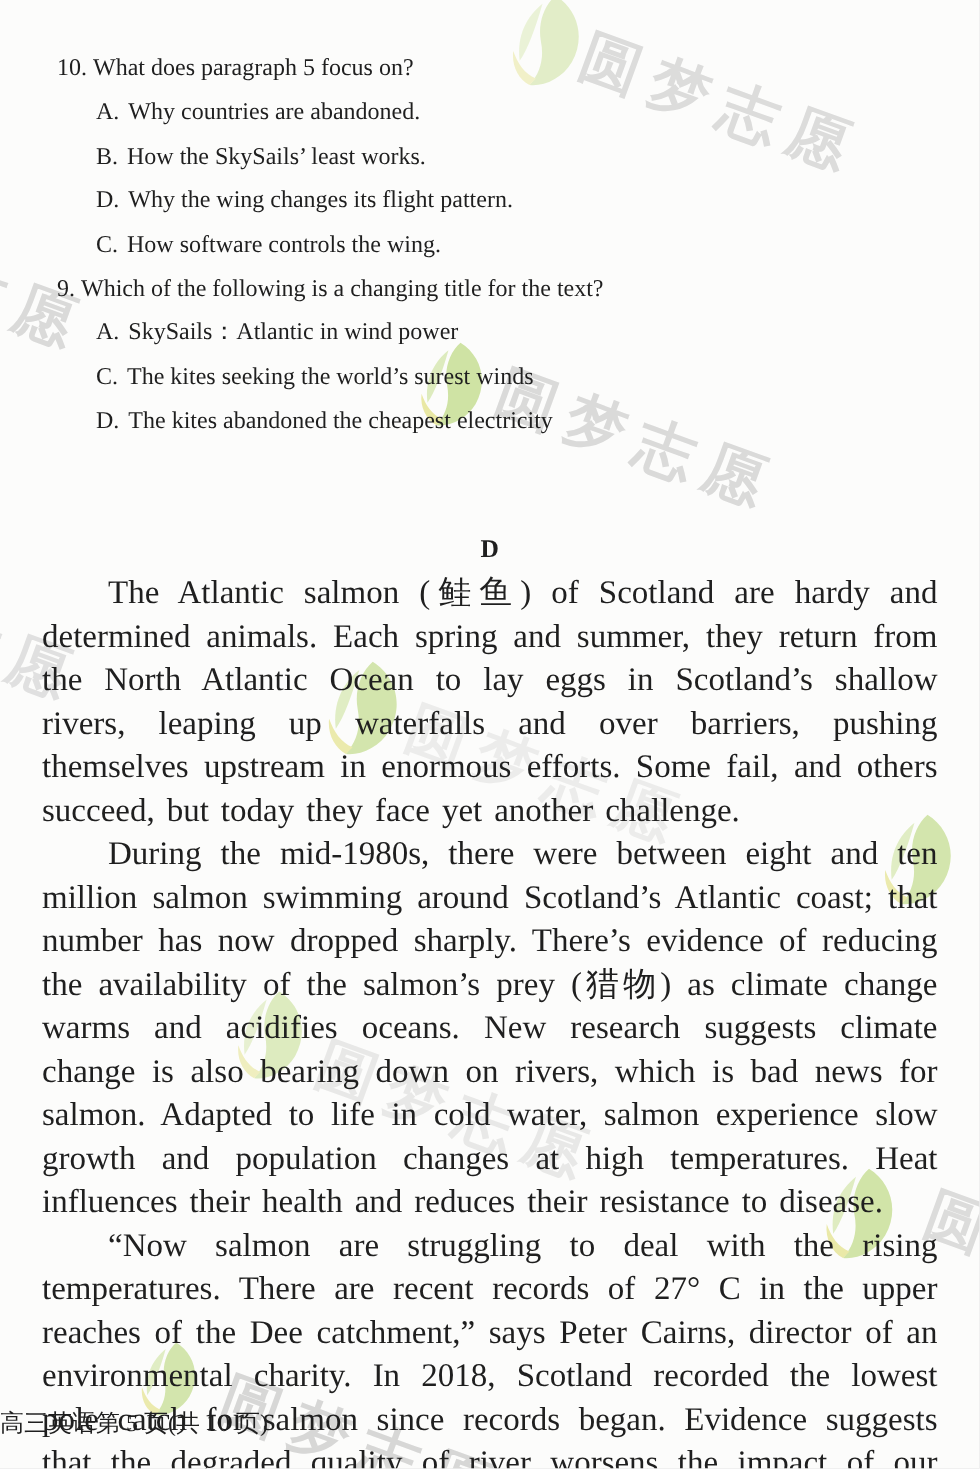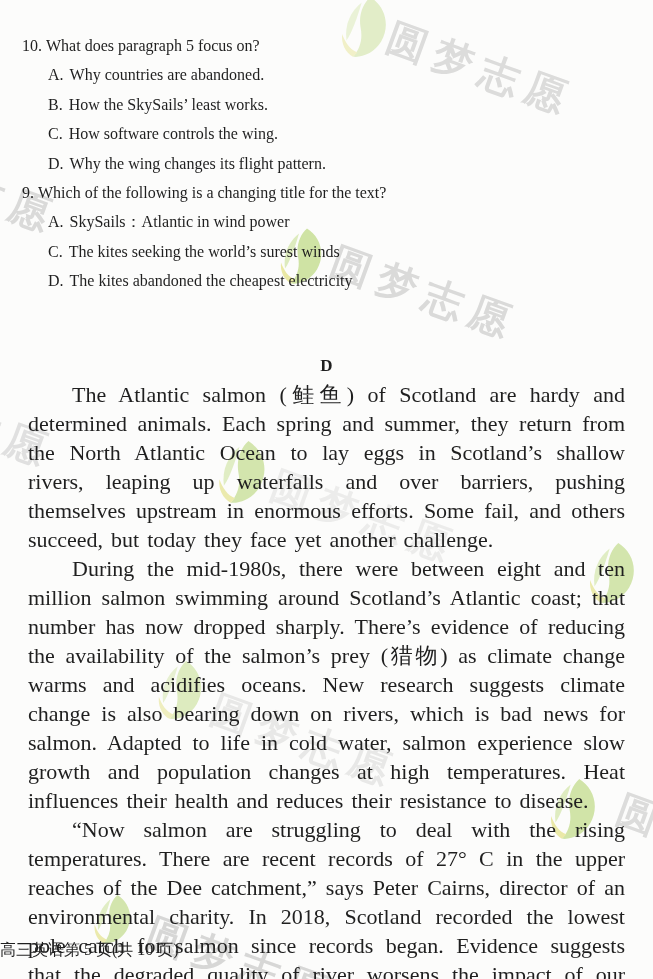--- a/index.html
+++ b/index.html
@@ -40,21 +40,21 @@
   .leaf-l2 { left:278px; top:226px; width:50px; height:62px; opacity:.95; }
   .leaf-l3 { left:216px; top:440px; width:56px; height:66px; opacity:.85; }
   .leaf-l4 { left:585px; top:542px; width:58px; height:64px; opacity:.85; }
   .leaf-l5 { left:153px; top:660px; width:58px; height:62px; opacity:.65; }
   .leaf-l6 { left:546px; top:778px; width:58px; height:64px; opacity:.9; }
   .leaf-l7 { left:92px;  top:892px; width:44px; height:56px; opacity:.85; }
 
   
   .questions {
     position:absolute; z-index:1;
-    top:31px; left:22px; right:18px;
+    top:31px; left:38px; right:18px;
   }
   .q-line { font-size:16px; line-height:29.4px; }
   .q-stem .q-number { margin-right:4px; }
   .q-option { padding-left:26px; }
   .opt-label { margin-right:6px; }
 
   .passage {
     position:absolute; z-index:1;
     top:351px; left:28px; right:28px;
   }
@@ -149,24 +149,24 @@
       <div class="q-line q-stem">
         <span class="q-number">10.</span><span>What does paragraph 5 focus on?</span>
       </div>
       <div class="q-line q-option">
         <span class="opt-label">A.</span><span>Why countries are abandoned.</span>
       </div>
       <div class="q-line q-option">
         <span class="opt-label">B.</span><span>How the SkySails’ least works.</span>
       </div>
       <div class="q-line q-option">
-        <span class="opt-label">C.</span><span>How software controls the wing.</span>
+        <span class="opt-label">D.</span><span>Why the wing changes its flight pattern.</span>
       </div>
       <div class="q-line q-option">
-        <span class="opt-label">D.</span><span>Why the wing changes its flight pattern.</span>
+        <span class="opt-label">C.</span><span>How software controls the wing.</span>
       </div>
     </div>
 
     <div>
       <div class="q-line q-stem">
         <span class="q-number">9.</span><span>Which of the following is a changing title for the text?</span>
       </div>
       <div class="q-line q-option">
         <span class="opt-label">A.</span><span>SkySails：Atlantic in wind power</span>
       </div>

